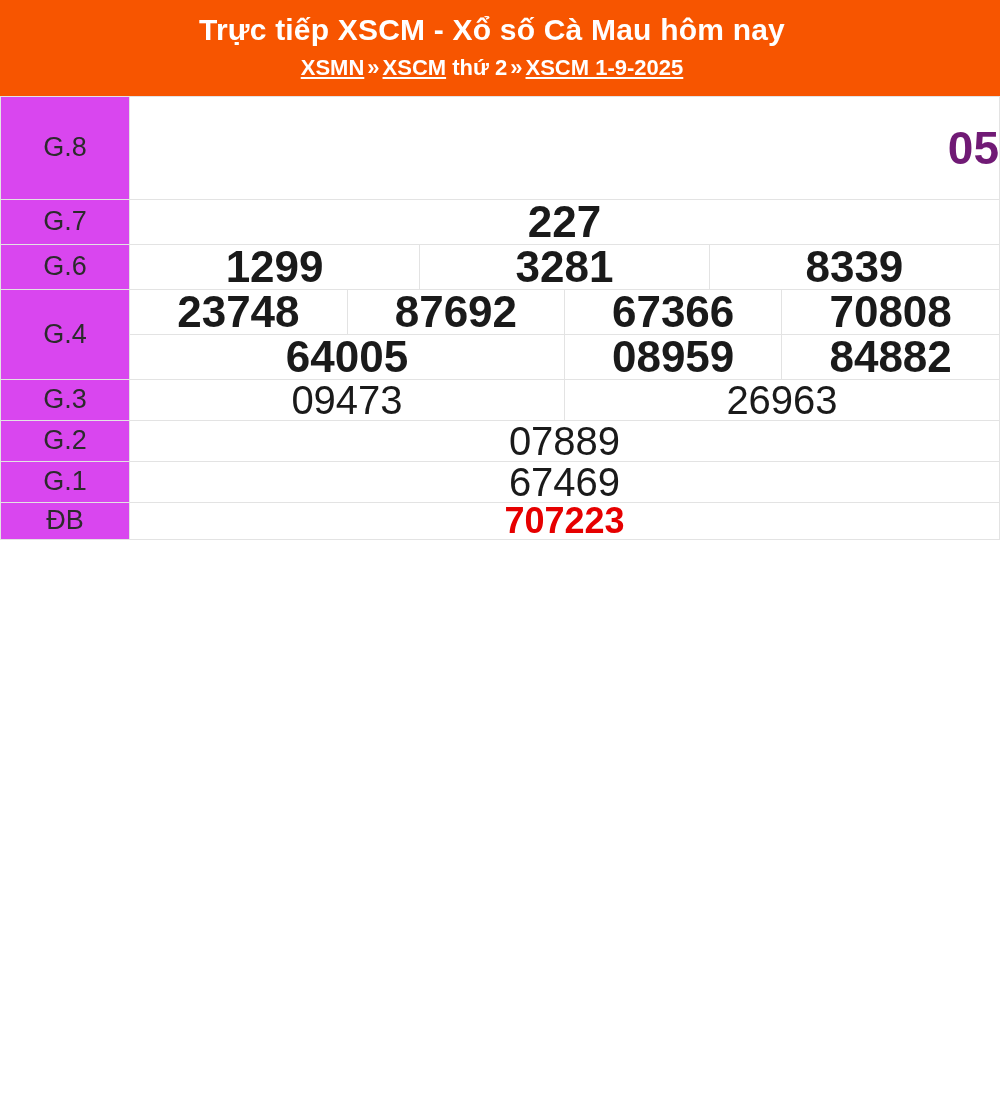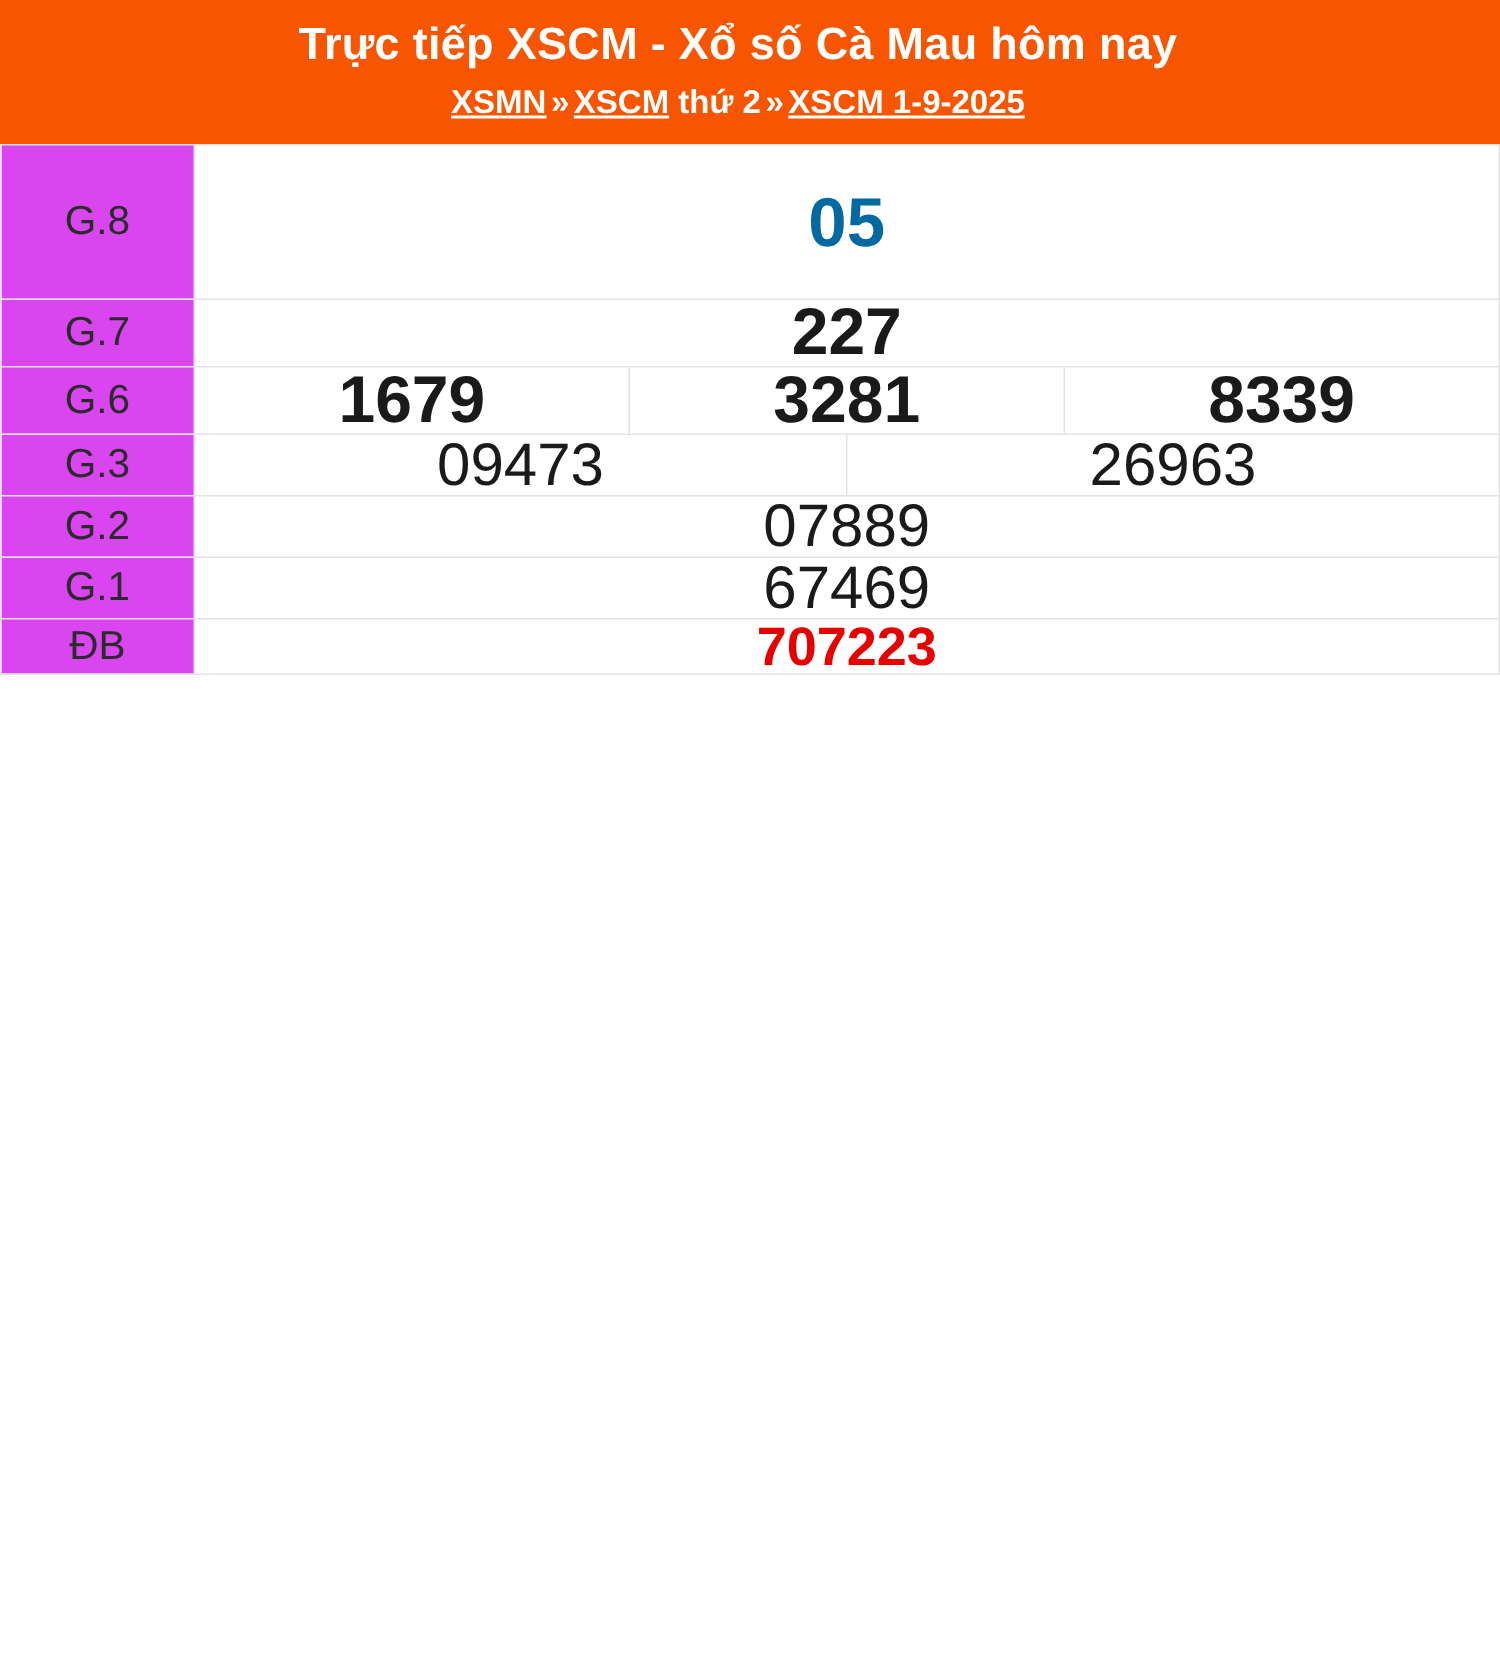--- a/index.html
+++ b/index.html
@@ -78,22 +78,23 @@
     font-weight: bold;
     color: #1a1a1a;
     line-height: 1;
     padding: 26px 0;
   }
   .num.small {
     font-size: 40px;
     font-weight: normal;
   }
   .num.highlight {
-    color: #0369a1;
+    color: #701a75;
     font-size: 46px;
+    text-align: right;
   }
   .num.db {
     color: #e60000;
     font-size: 36px;
     font-weight: bold;
   }
   .row-g8 .num { padding: 28px 0; }
   .inner-table {
     width: 100%;
     border-collapse: collapse;
@@ -135,30 +136,50 @@
         <td class="label-cell">G.7</td>
         <td class="num">227</td>
       </tr>
 
       <tr>
         <td class="label-cell">G.6</td>
         <td class="g4-cell">
           <table class="inner-table">
             <tbody>
               <tr>
-                <td class="num">1679</td>
+                <td class="num">1299</td>
                 <td class="num">3281</td>
                 <td class="num">8339</td>
               </tr>
             </tbody>
           </table>
         </td>
       </tr>
 
 
+      <tr>
+        <td class="label-cell">G.4</td>
+        <td class="g4-cell">
+          <table class="inner-table">
+            <tbody>
+              <tr>
+                <td class="num">23748</td>
+                <td class="num">87692</td>
+                <td class="num">67366</td>
+                <td class="num">70808</td>
+              </tr>
+              <tr>
+                <td class="num" colspan="2">64005</td>
+                <td class="num">08959</td>
+                <td class="num">84882</td>
+              </tr>
+            </tbody>
+          </table>
+        </td>
+      </tr>
 
       <tr>
         <td class="label-cell">G.3</td>
         <td class="g4-cell">
           <table class="inner-table">
             <tbody>
               <tr>
                 <td class="num small">09473</td>
                 <td class="num small">26963</td>
               </tr>

